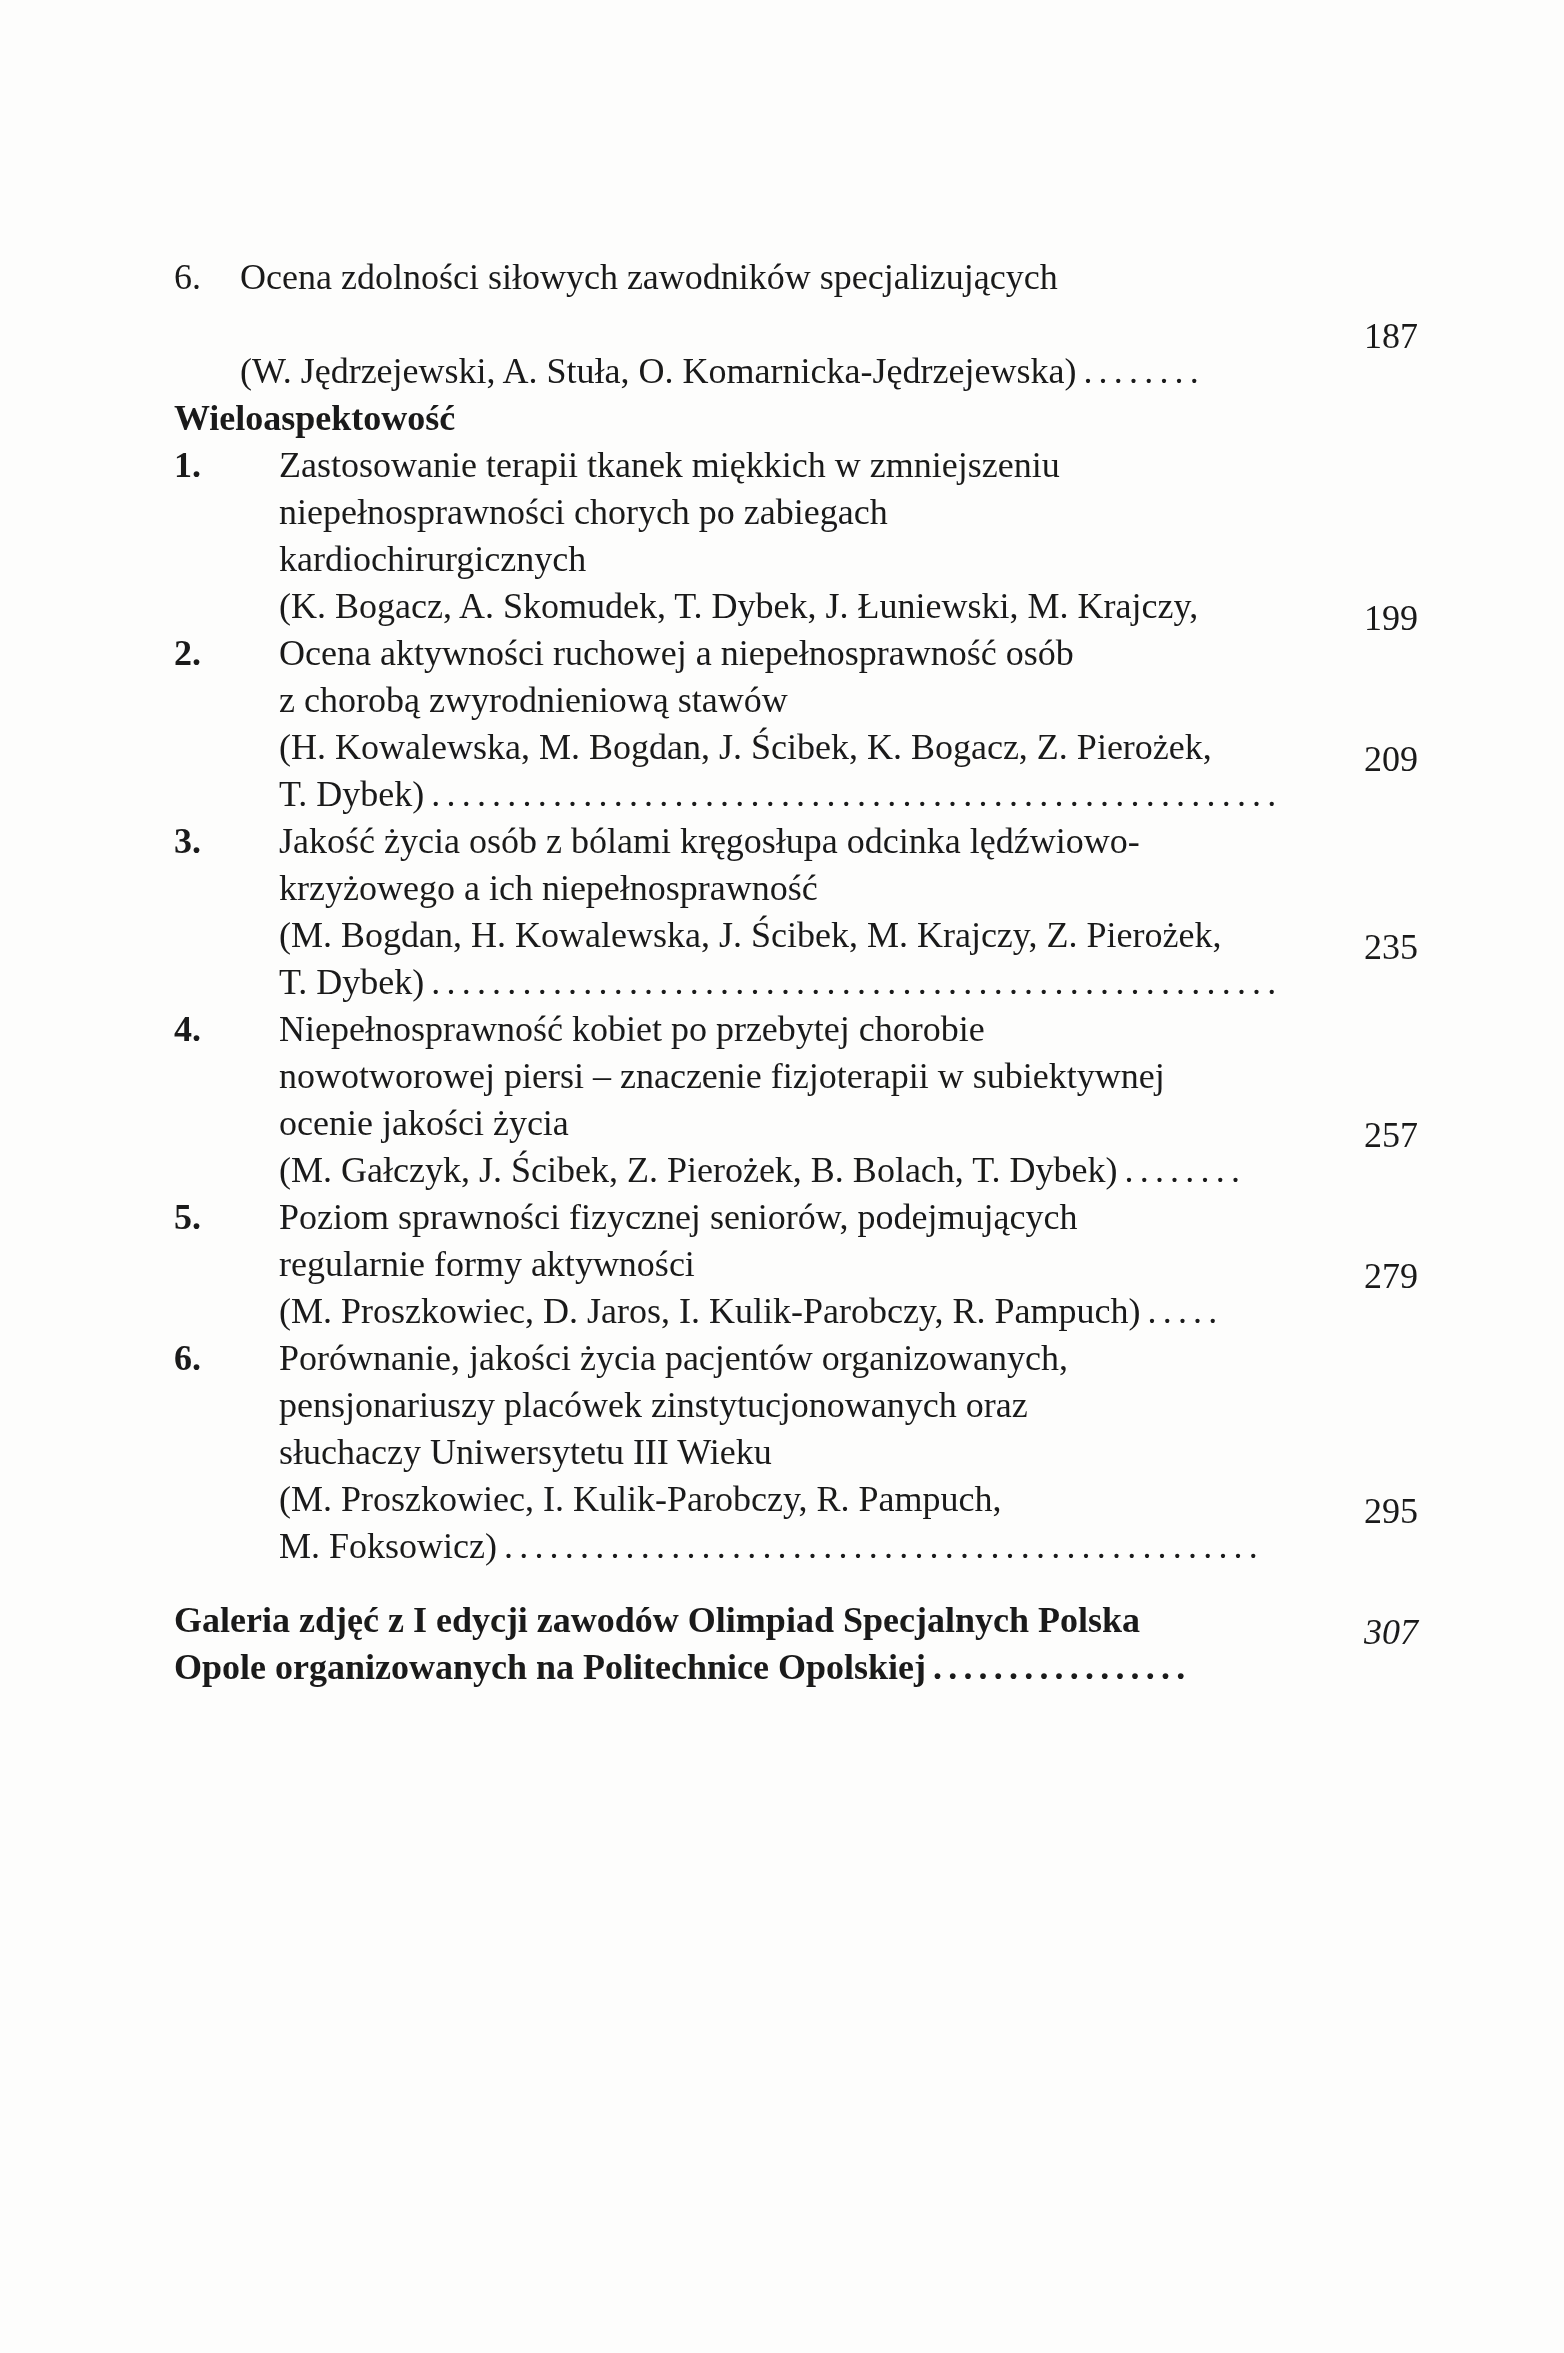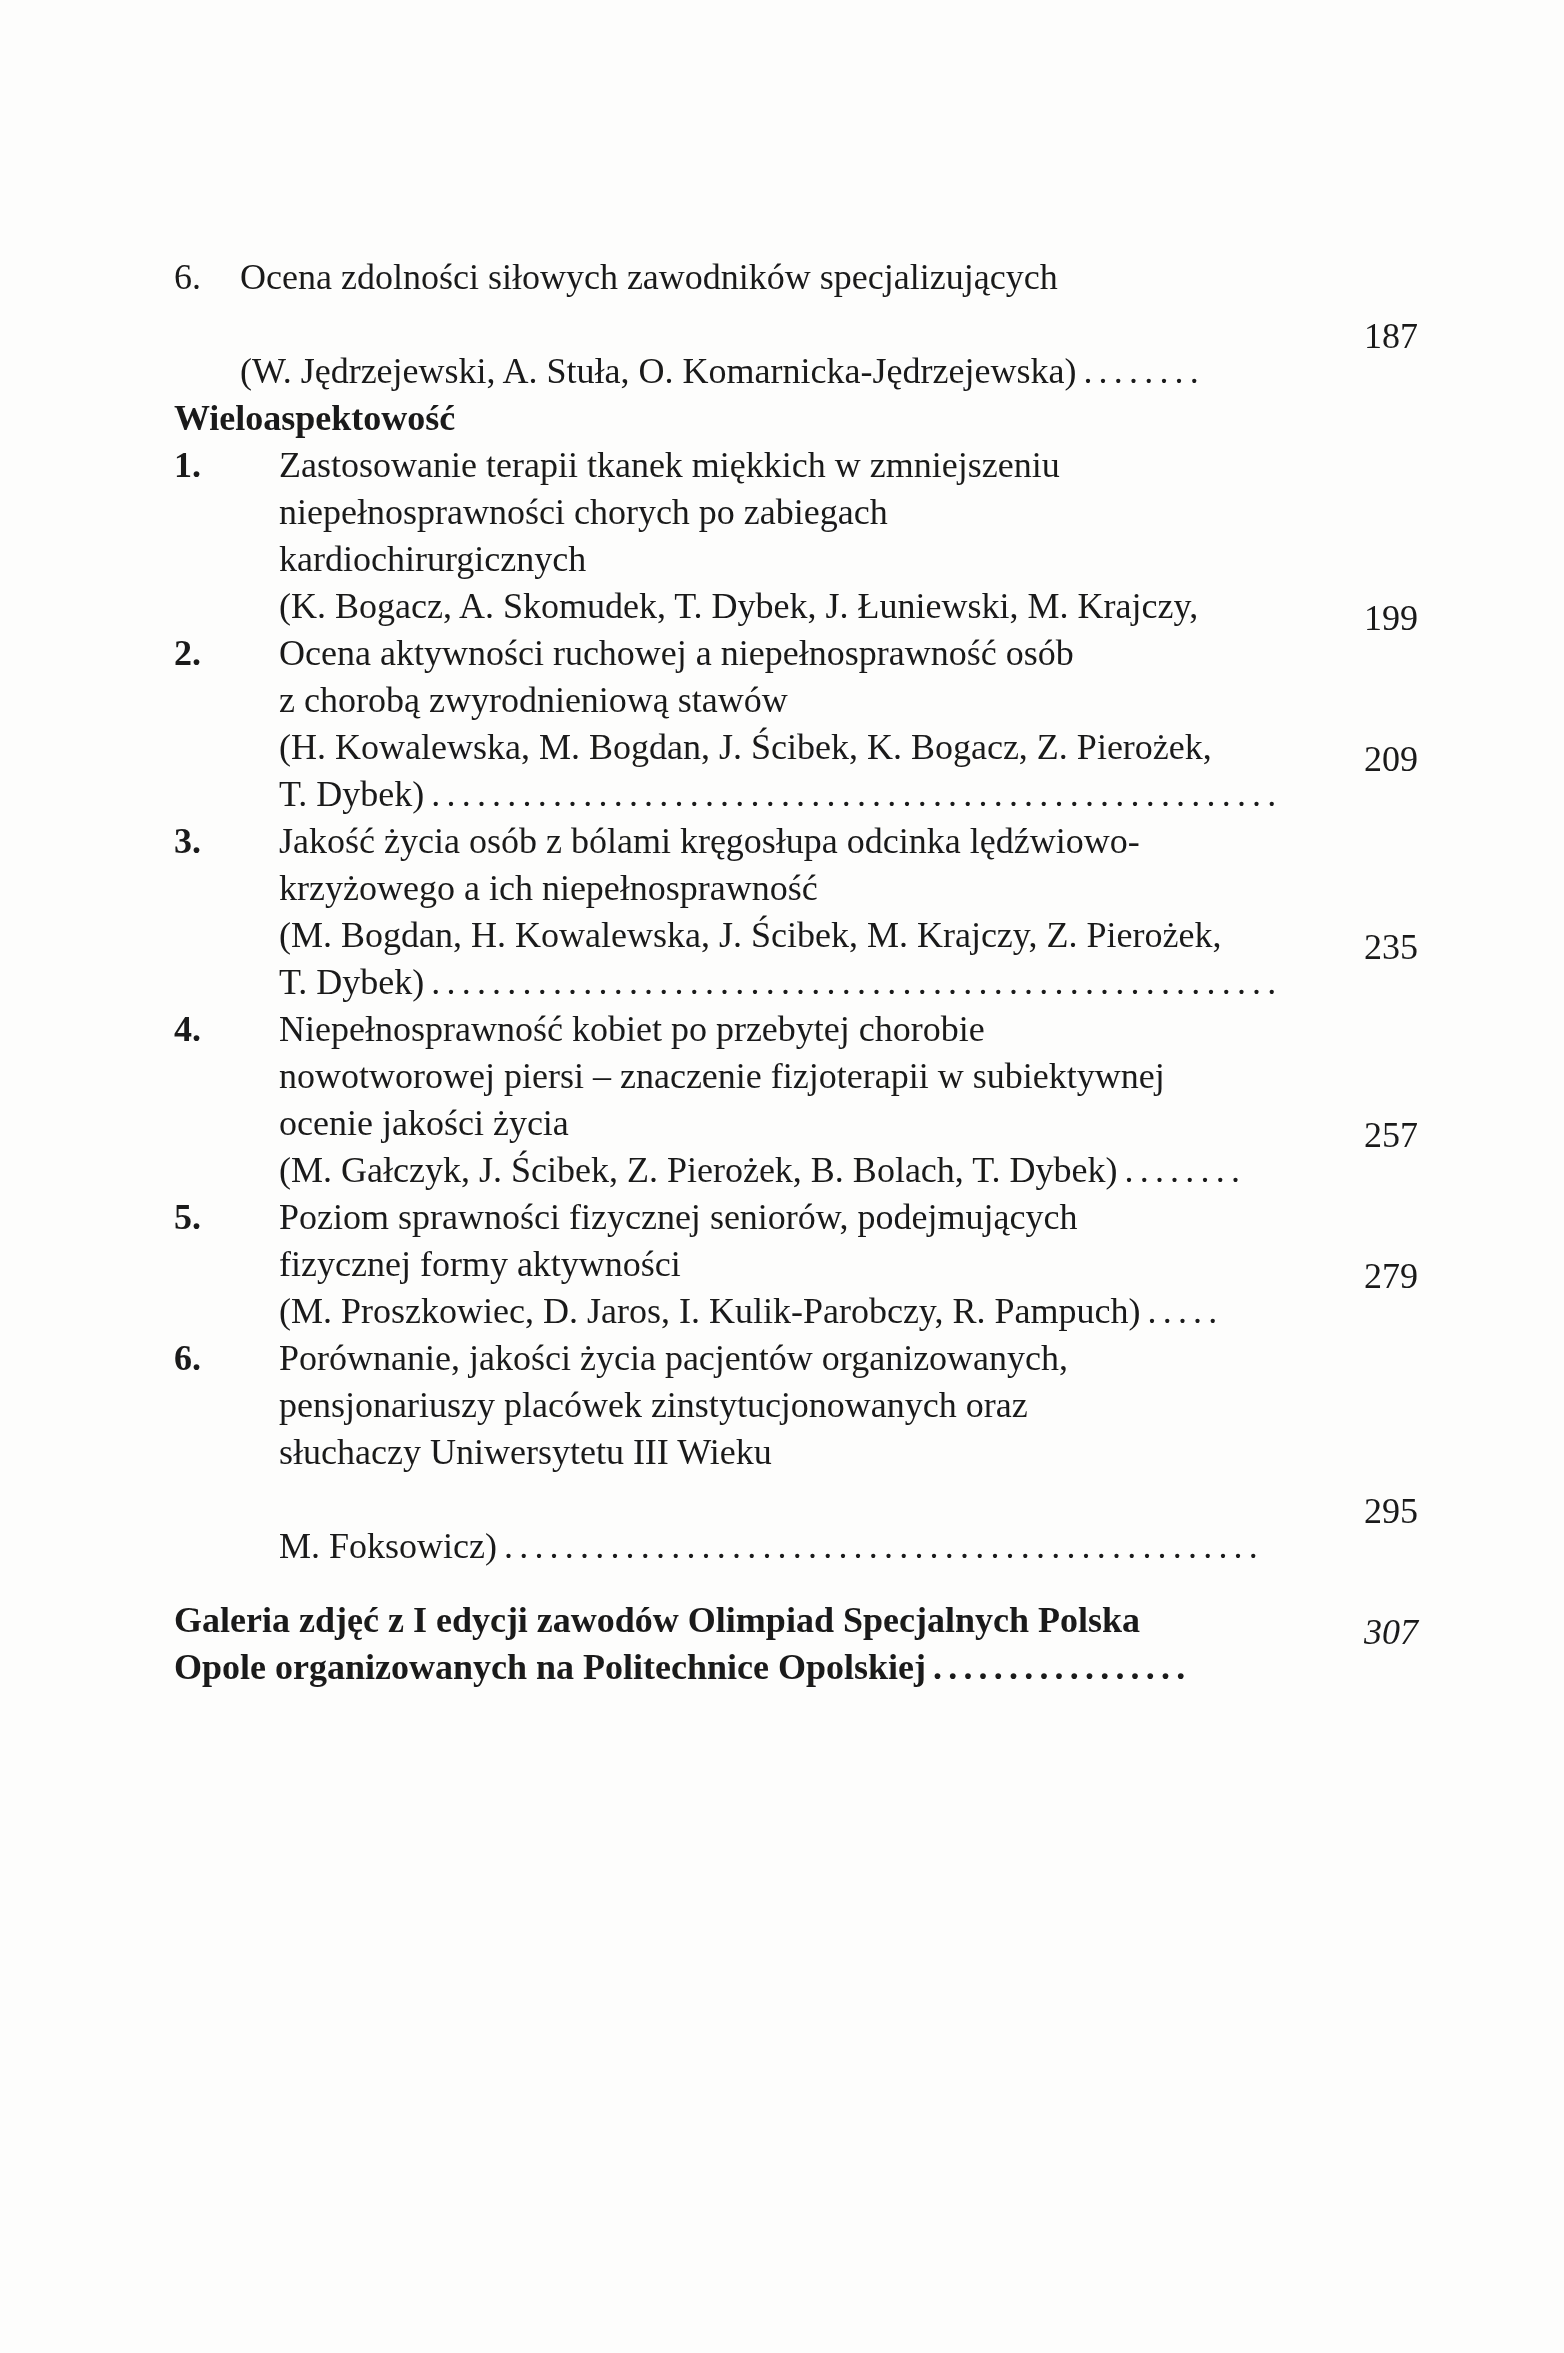--- a/index.html
+++ b/index.html
@@ -86,32 +86,32 @@
         <div class="line"><span class="txt">nowotworowej piersi – znaczenie fizjoterapii w subiektywnej</span><span class="leader"></span><span class="pg"></span></div>
         <div class="line"><span class="txt">ocenie jakości życia</span><span class="leader"></span><span class="pg">257</span></div>
         <div class="line"><span class="txt">(M. Gałczyk, J. Ścibek, Z. Pierożek, B. Bolach, T. Dybek)</span><span class="leader">........</span><span class="pg"></span></div>
       </div>
     </div>
 
     <div class="entry section-entry">
       <div class="num">5.</div>
       <div class="body">
         <div class="line"><span class="txt">Poziom sprawności fizycznej seniorów, podejmujących</span><span class="leader"></span><span class="pg"></span></div>
-        <div class="line"><span class="txt">fizycznej formy aktywności</span><span class="leader"></span><span class="pg">279</span></div>
+        <div class="line"><span class="txt">regularnie formy aktywności</span><span class="leader"></span><span class="pg">279</span></div>
         <div class="line"><span class="txt">(M. Proszkowiec, D. Jaros, I. Kulik-Parobczy, R. Pampuch)</span><span class="leader">.....</span><span class="pg"></span></div>
       </div>
     </div>
 
     <div class="entry section-entry">
       <div class="num">6.</div>
       <div class="body">
         <div class="line"><span class="txt">Porównanie, jakości życia pacjentów organizowanych,</span><span class="leader"></span><span class="pg"></span></div>
         <div class="line"><span class="txt">pensjonariuszy placówek zinstytucjonowanych oraz</span><span class="leader"></span><span class="pg"></span></div>
         <div class="line"><span class="txt">słuchaczy Uniwersytetu III Wieku</span><span class="leader"></span><span class="pg"></span></div>
-        <div class="line"><span class="leader"></span><span class="pg">295</span></div>
+        <div class="line"><span class="txt">(M. Proszkowiec, I. Kulik-Parobczy, R. Pampuch,</span><span class="leader"></span><span class="pg">295</span></div>
         <div class="line"><span class="txt">M. Foksowicz)</span><span class="leader">..................................................</span><span class="pg"></span></div>
       </div>
     </div>
 
     <div class="gallery">
       <div class="line"><span class="txt">Galeria zdjęć z I edycji zawodów Olimpiad Specjalnych Polska</span><span class="leader"></span><span class="pg">307</span></div>
       <div class="line"><span class="txt">Opole organizowanych na Politechnice Opolskiej</span><span class="leader">.................</span><span class="pg"></span></div>
     </div>
 
   </div>

